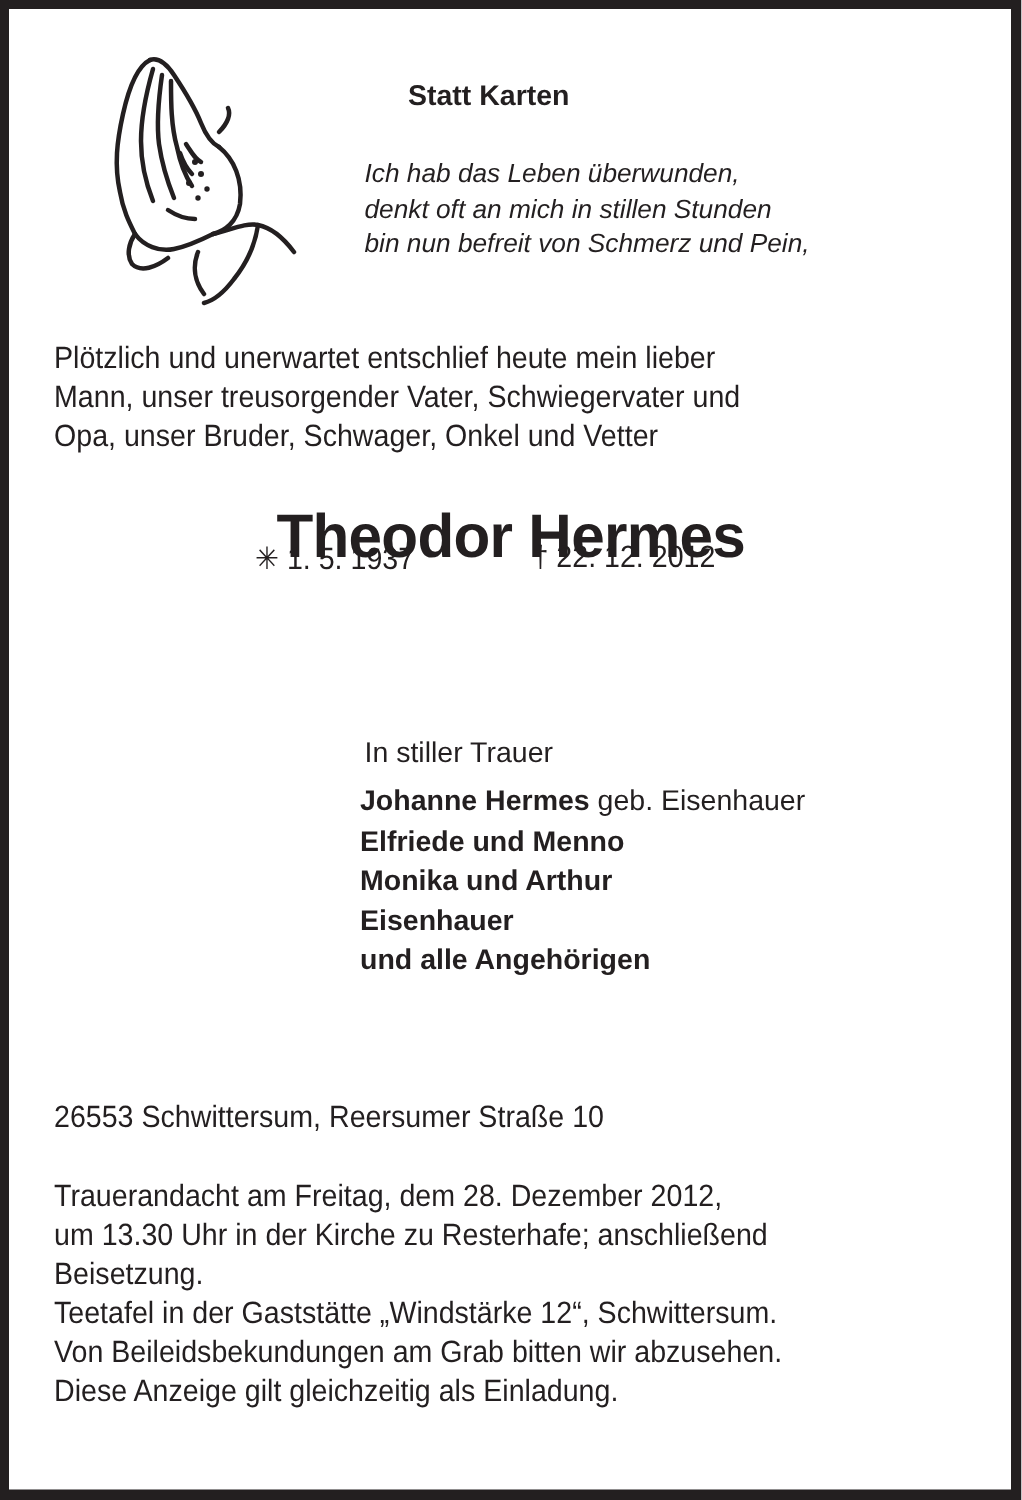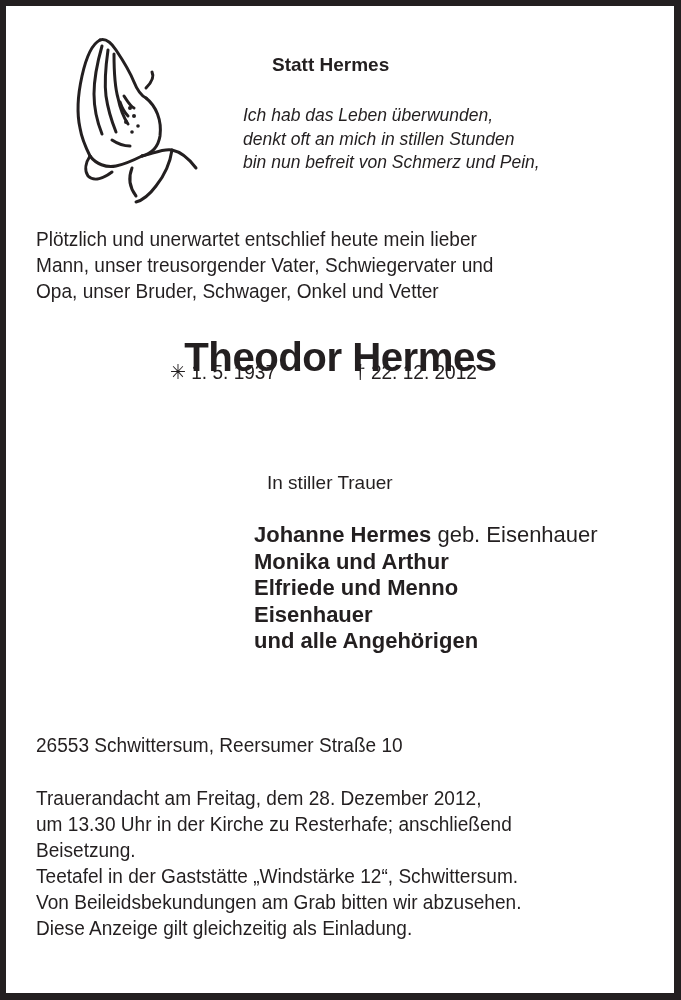--- a/index.html
+++ b/index.html
@@ -6,22 +6,22 @@
   body { width: 681px; height: 1000px; position: relative; overflow: hidden; font-family: "Liberation Sans", sans-serif; color: #231f20; }
   .frame { position: absolute; left: 0; top: 0; width: 681px; height: 1000px; box-sizing: border-box; border-top: 6px solid #231f20; border-left: 6px solid #231f20; border-right: 7px solid #231f20; border-bottom: 7px solid #231f20; background: #fff; }
   .abs { position: absolute; white-space: nowrap; }
   .hands { position: absolute; left: 72px; top: 36px; width: 128px; height: 168px; }
   .statt { left: 272px; top: 54px; font-size: 19px; font-weight: bold; letter-spacing: 0px; }
   .poem { left: 243px; top: 104px; font-size: 17.5px; font-style: italic; line-height: 23.5px; }
   .intro { left: 36px; top: 226px; font-size: 20.5px; line-height: 26px; transform: scaleX(0.93); transform-origin: left top; }
   .name { left: 0; width: 681px; text-align: center; top: 334px; font-size: 41px; font-weight: bold; letter-spacing: -0.5px; transform: scaleX(0.98); }
   .birth { left: 170px; top: 360px; font-size: 20.5px; transform: scaleX(0.93); transform-origin: left top; }
   .death { left: 355px; top: 360px; font-size: 20.5px; transform: scaleX(0.93); transform-origin: left top; }
-  .mourn { left: 243px; top: 472px; font-size: 19px; margin-left: 24px; }
-  .family { left: 254px; top: 522px; font-size: 22px; line-height: 26.5px; }
+  .mourn { left: 243px; top: 492px; font-size: 19px; }
+  .family { left: 240px; top: 522px; font-size: 19px; line-height: 26.5px; }
   .family .fam-line { display: block; font-weight: bold; }
   .family .fam-line .light { font-weight: normal; }
   .addr { left: 36px; top: 733px; font-size: 20.5px; transform: scaleX(0.93); transform-origin: left top; }
   .details { left: 36px; top: 785px; font-size: 20.5px; line-height: 26px; transform: scaleX(0.93); transform-origin: left top; }
   .details span, .intro span { display: block; }
   .poem span { display: block; }
 </style>
 </head>
 <body>
 
@@ -46,21 +46,21 @@
   </g>
   <g fill="#231f20">
     <circle cx="58" cy="72" r="2"></circle>
     <circle cx="62" cy="80" r="2"></circle>
     <circle cx="54" cy="86" r="2"></circle>
     <circle cx="66" cy="90" r="1.8"></circle>
     <circle cx="60" cy="96" r="1.8"></circle>
   </g>
 </svg>
 
-<div class="abs statt">Statt Hermes</div>
+<div class="abs statt">Statt Karten</div>
 
 <div class="abs poem">
   <span>Ich hab das Leben überwunden,</span>
   <span>denkt oft an mich in stillen Stunden</span>
   <span>bin nun befreit von Schmerz und Pein,</span>
 </div>
 
 <div class="abs intro">
   <span>Plötzlich und unerwartet entschlief heute mein lieber</span>
   <span>Mann, unser treusorgender Vater, Schwiegervater und</span>
@@ -69,22 +69,22 @@
 
 <div class="abs name">Theodor Hermes</div>
 
 <div class="abs birth">✳ 1. 5. 1937</div>
 <div class="abs death">† 22. 12. 2012</div>
 
 <div class="abs mourn">In stiller Trauer</div>
 
 <div class="abs family">
   <span class="fam-line"><span>Johanne Hermes</span><span class="light"> geb. Eisenhauer</span></span>
+  <span class="fam-line">Elfriede und Menno</span>
   <span class="fam-line">Monika und Arthur</span>
-  <span class="fam-line">Elfriede und Menno</span>
   <span class="fam-line">Eisenhauer</span>
   <span class="fam-line">und alle Angehörigen</span>
 </div>
 
 <div class="abs addr">26553 Schwittersum, Reersumer Straße 10</div>
 
 <div class="abs details">
   <span>Trauerandacht am Freitag, dem 28. Dezember 2012,</span>
   <span>um 13.30 Uhr in der Kirche zu Resterhafe; anschließend</span>
   <span>Beisetzung.</span>

